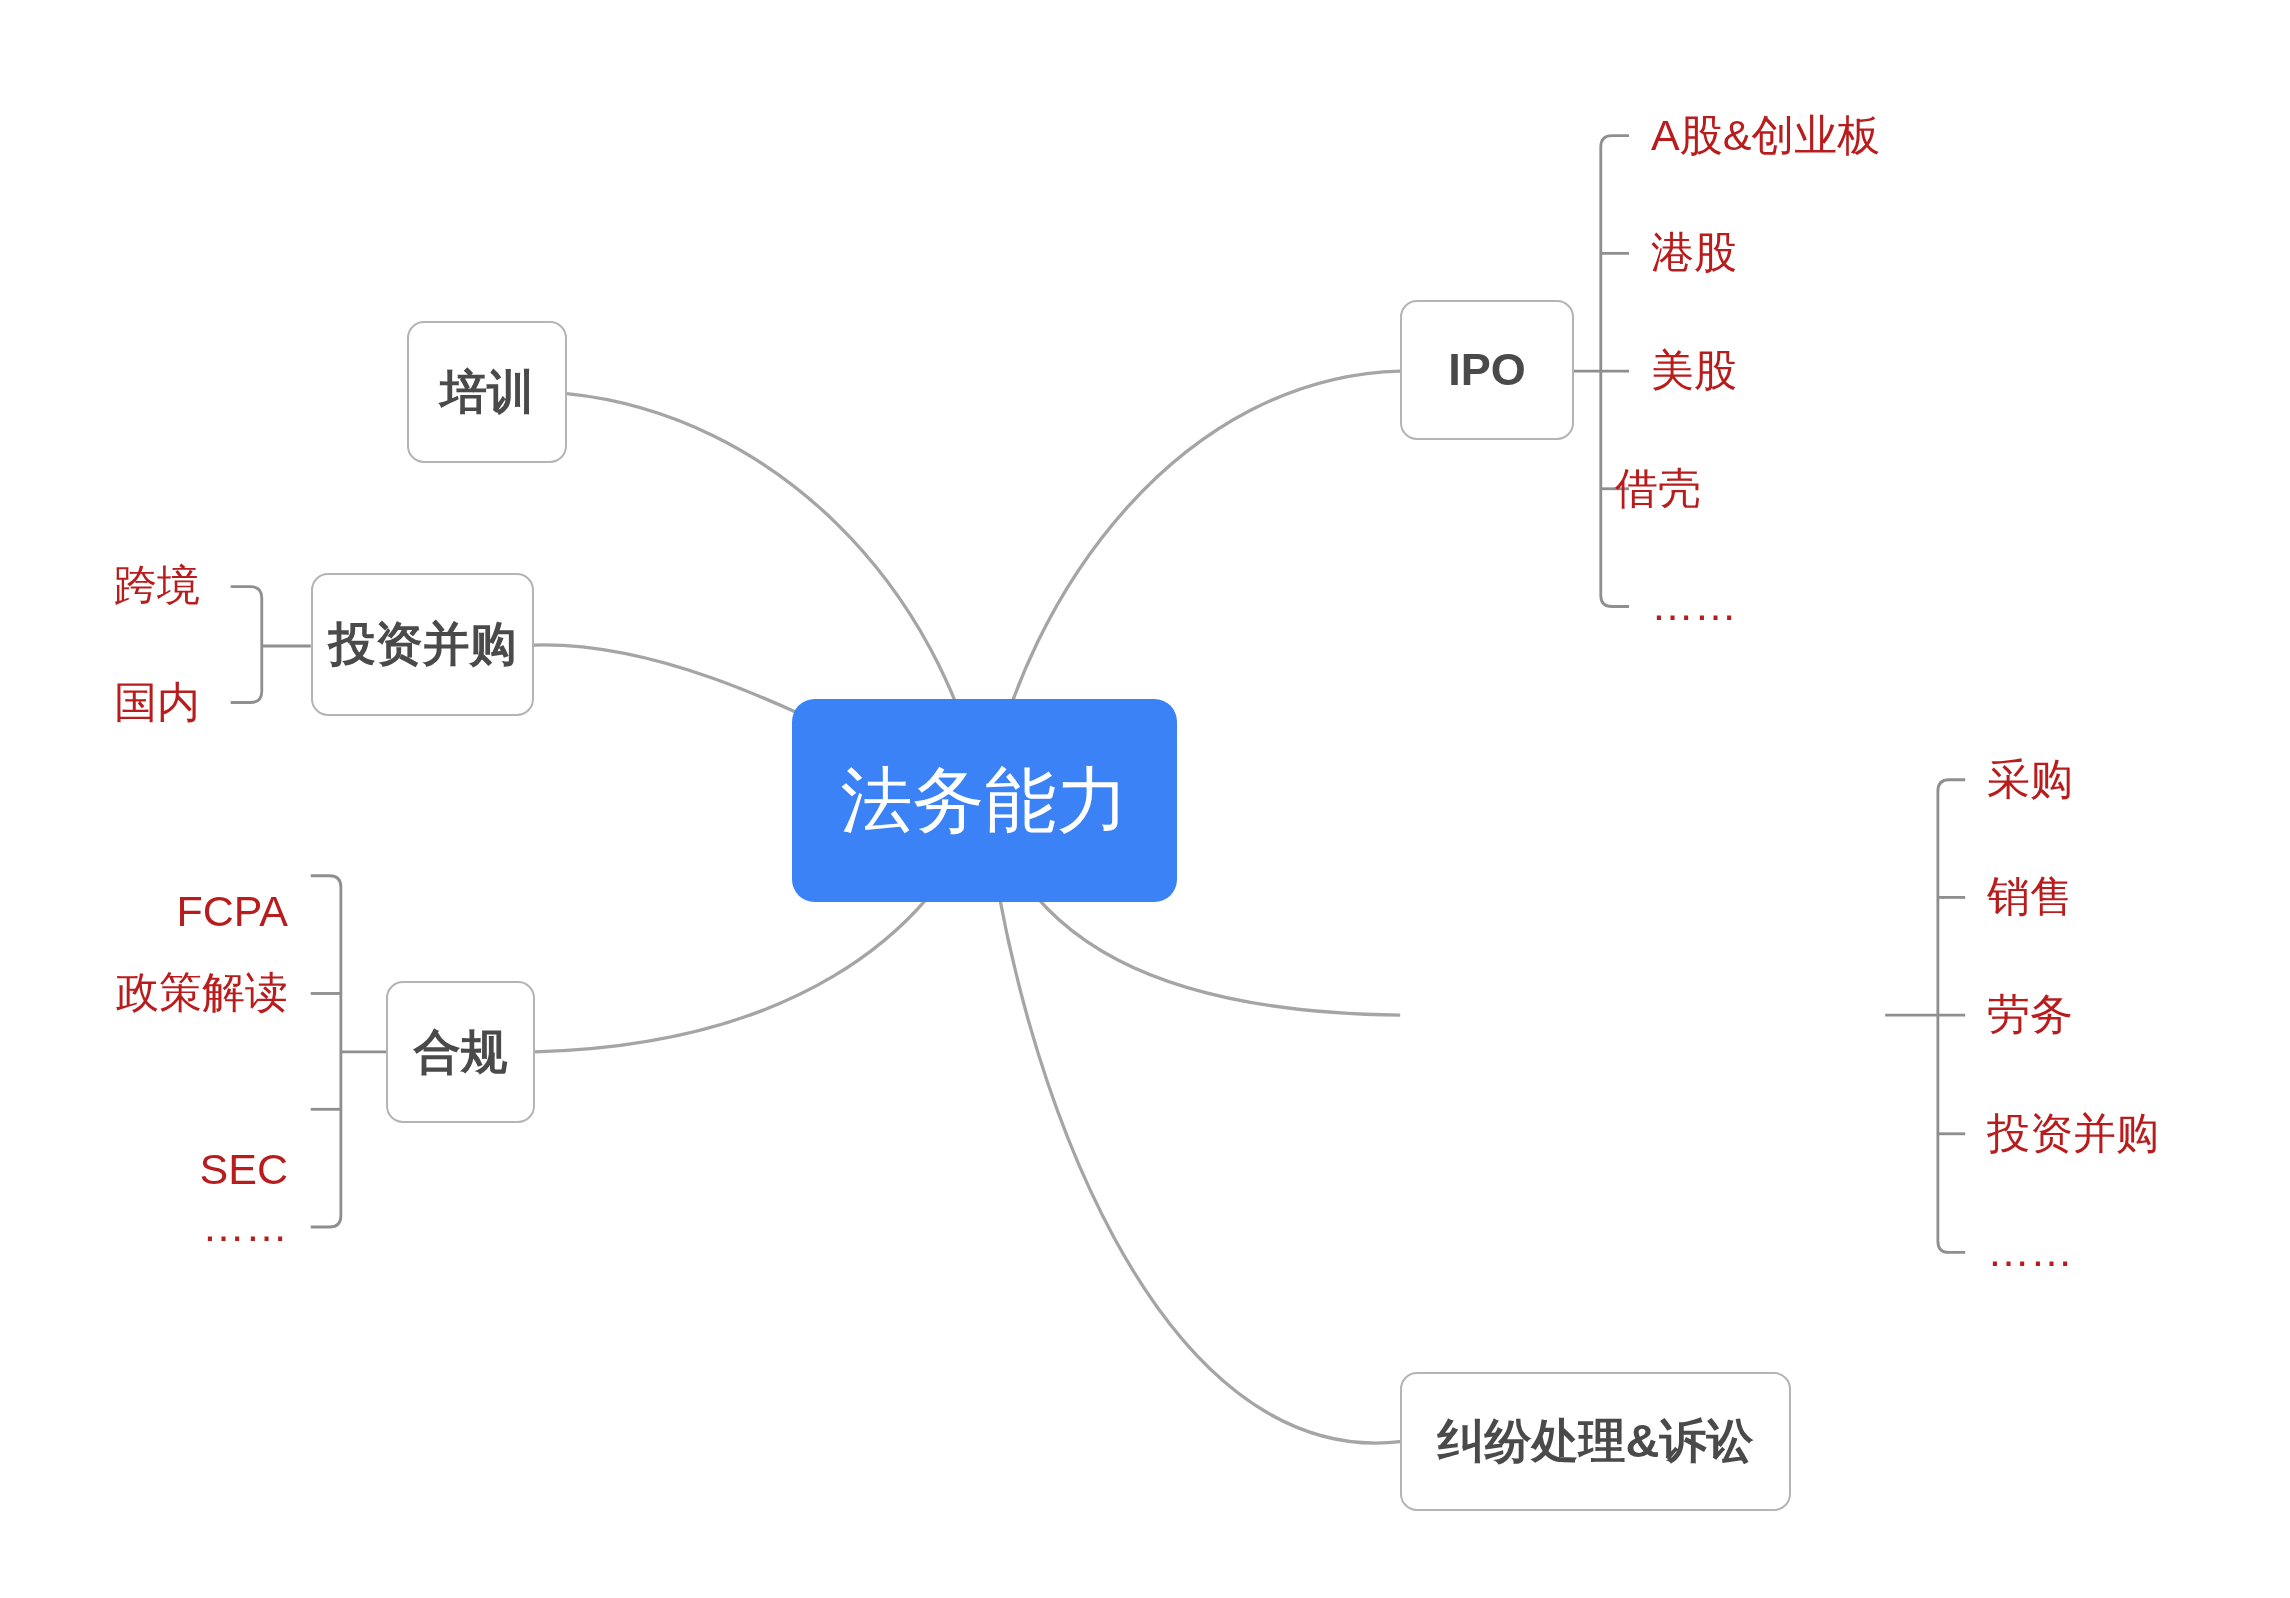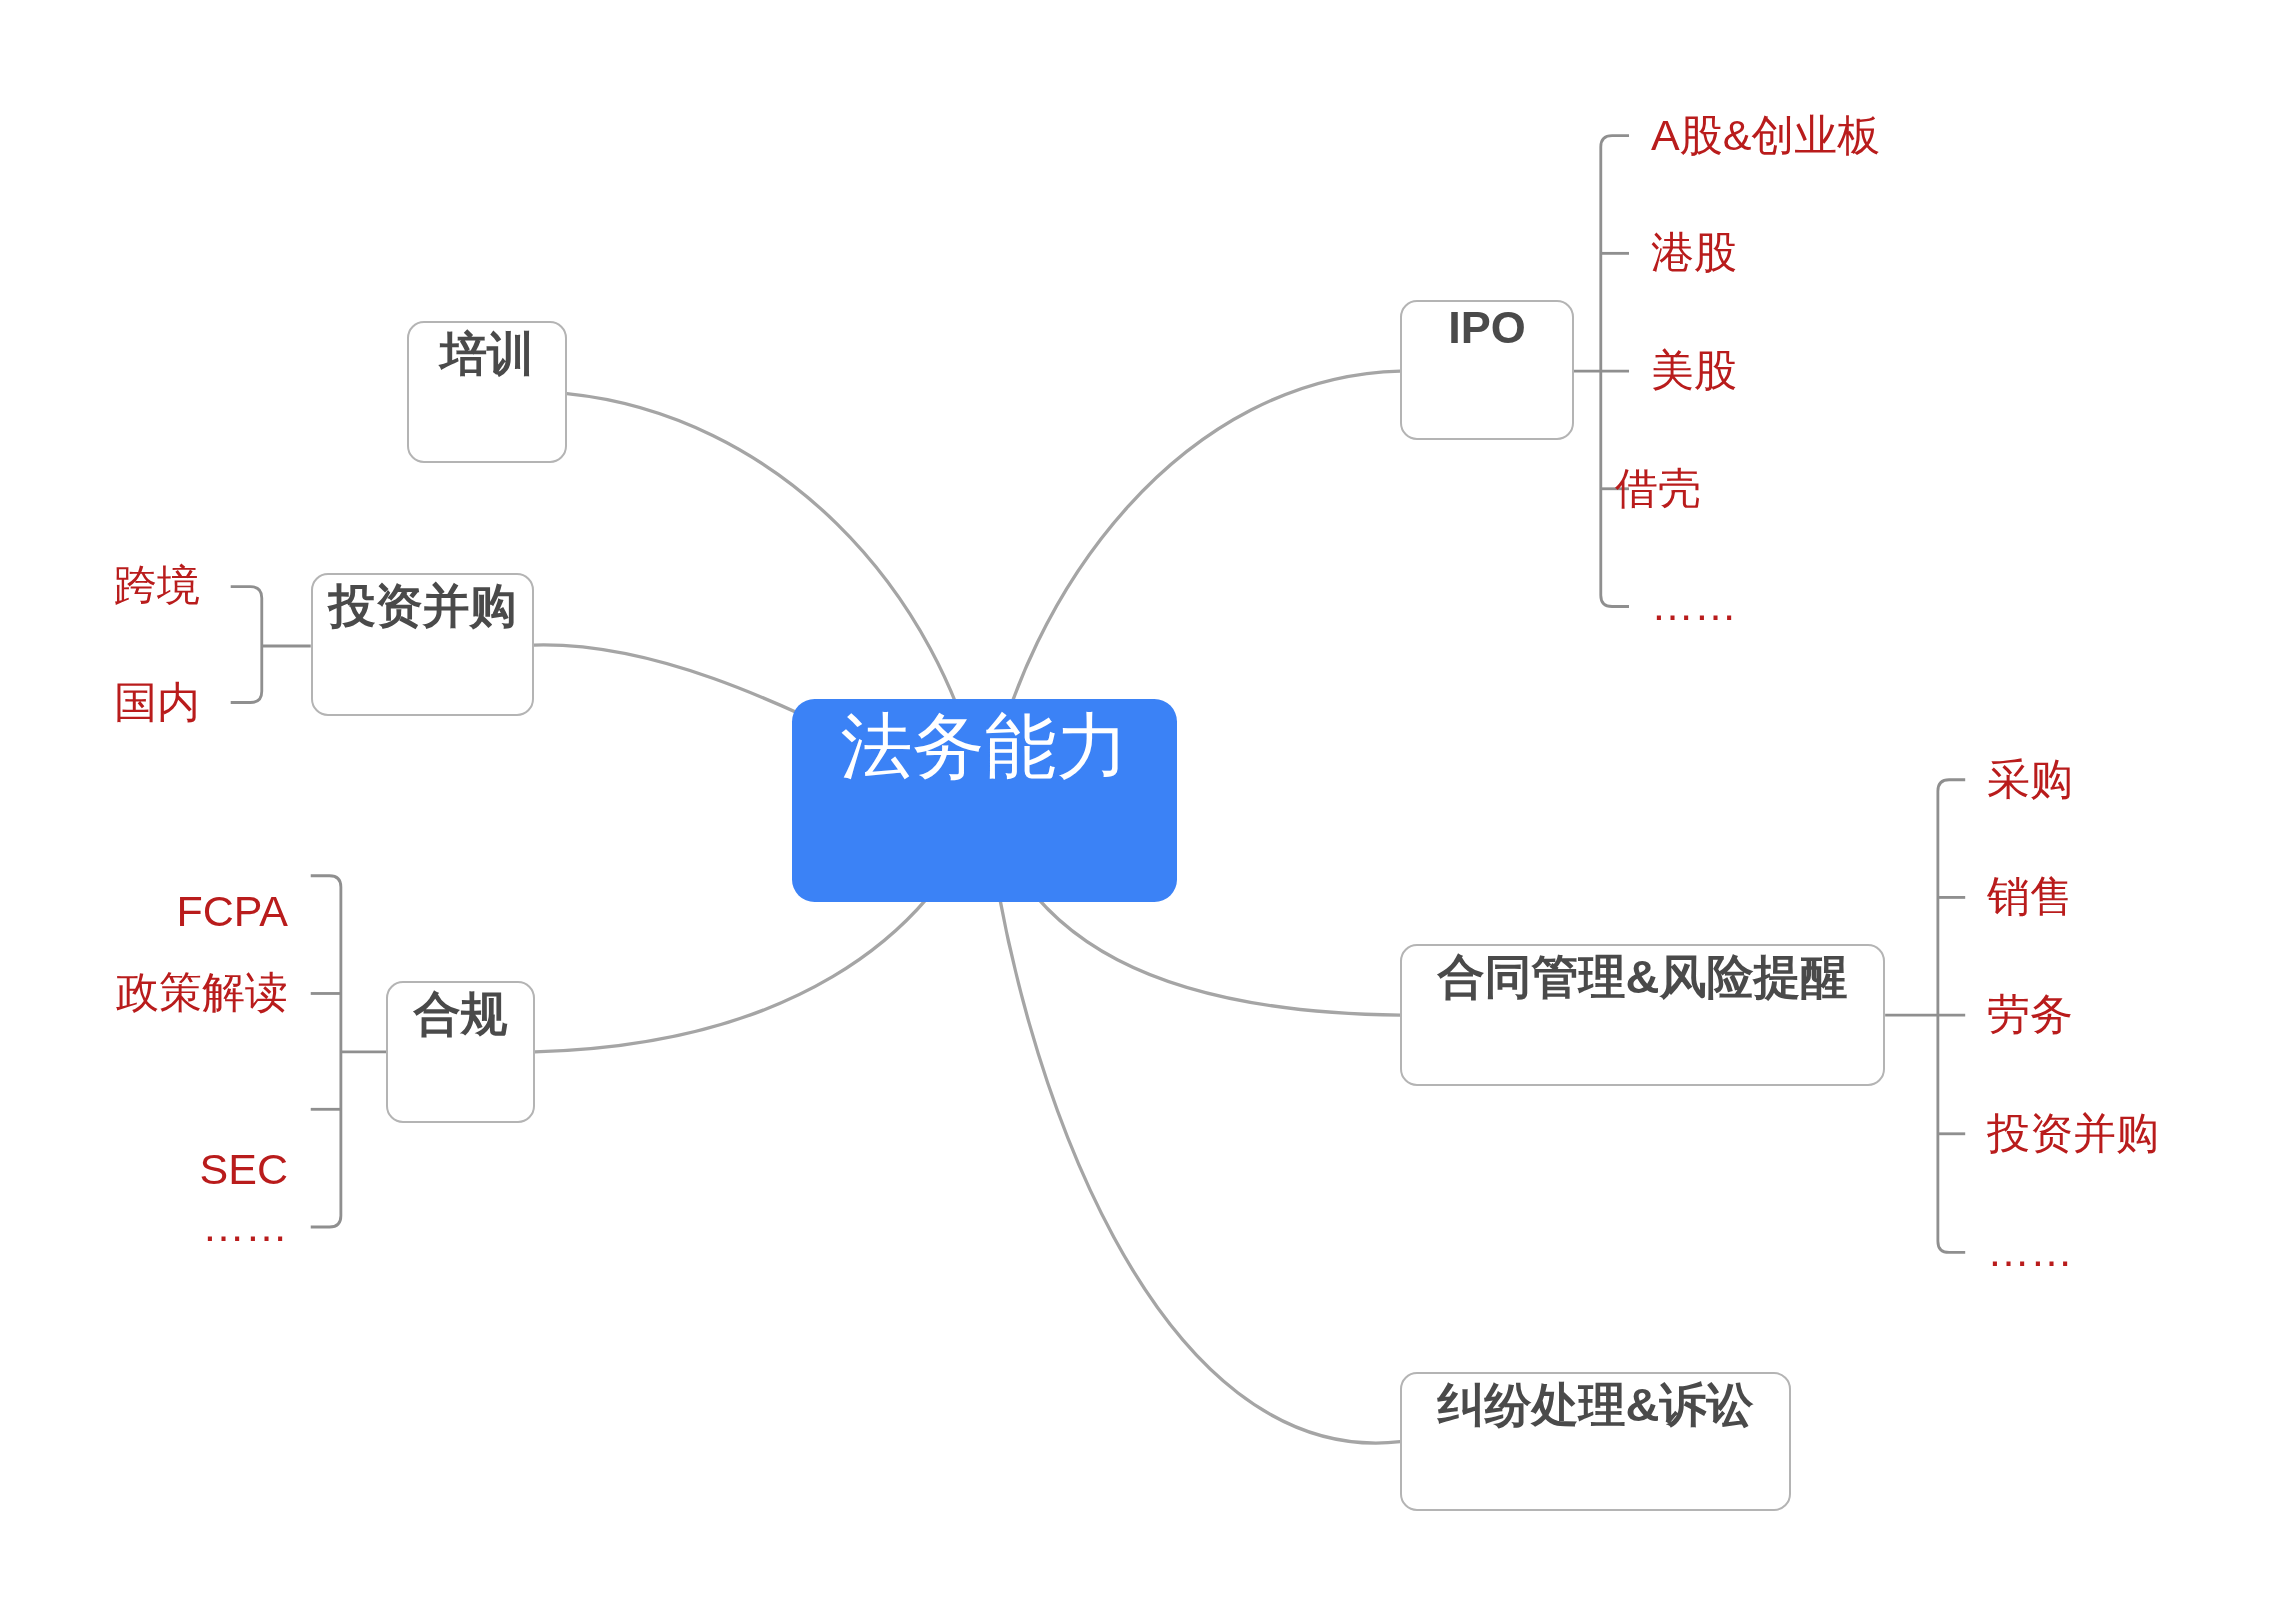--- a/index.html
+++ b/index.html
@@ -25,20 +25,21 @@
   .curve   { stroke: #a5a5a5; stroke-width: 3.5px; }
   .bracket { stroke: #8f8f8f; stroke-width: 3px; }
 
   .node {
     position: absolute;
     box-sizing: border-box;
     background: #ffffff;
     border: 2.8px solid #b4b4b4;
     border-radius: 17px;
     display: flex;
+    align-items: center;
     justify-content: center;
     color: #4a4a4a;
     font-weight: bold;
     font-size: 47px;
     white-space: nowrap;
     cursor: pointer;
   }
   .node.root {
     background: #3b82f6;
     border: none;
@@ -113,23 +114,20 @@
   </div>
 
   <div class="node node-compliance">
     <span>合规</span>
   </div>
 
   <div class="node node-ipo">
     <span>IPO</span>
   </div>
 
-  <div class="node node-contract">
-    <span>合同管理&amp;风险提醒</span>
-  </div>
 
   <div class="node node-dispute">
     <span>纠纷处理&amp;诉讼</span>
   </div>
 
   <div class="leaf align-right" style="right:2091px; top:586px;">跨境</div>
   <div class="leaf align-right" style="right:2091px; top:703px;">国内</div>
 
   <div class="leaf align-right" style="right:2003px; top:876px;margin-top:36px;">FCPA</div>
   <div class="leaf align-right" style="right:2003px; top:993px;">政策解读</div>

